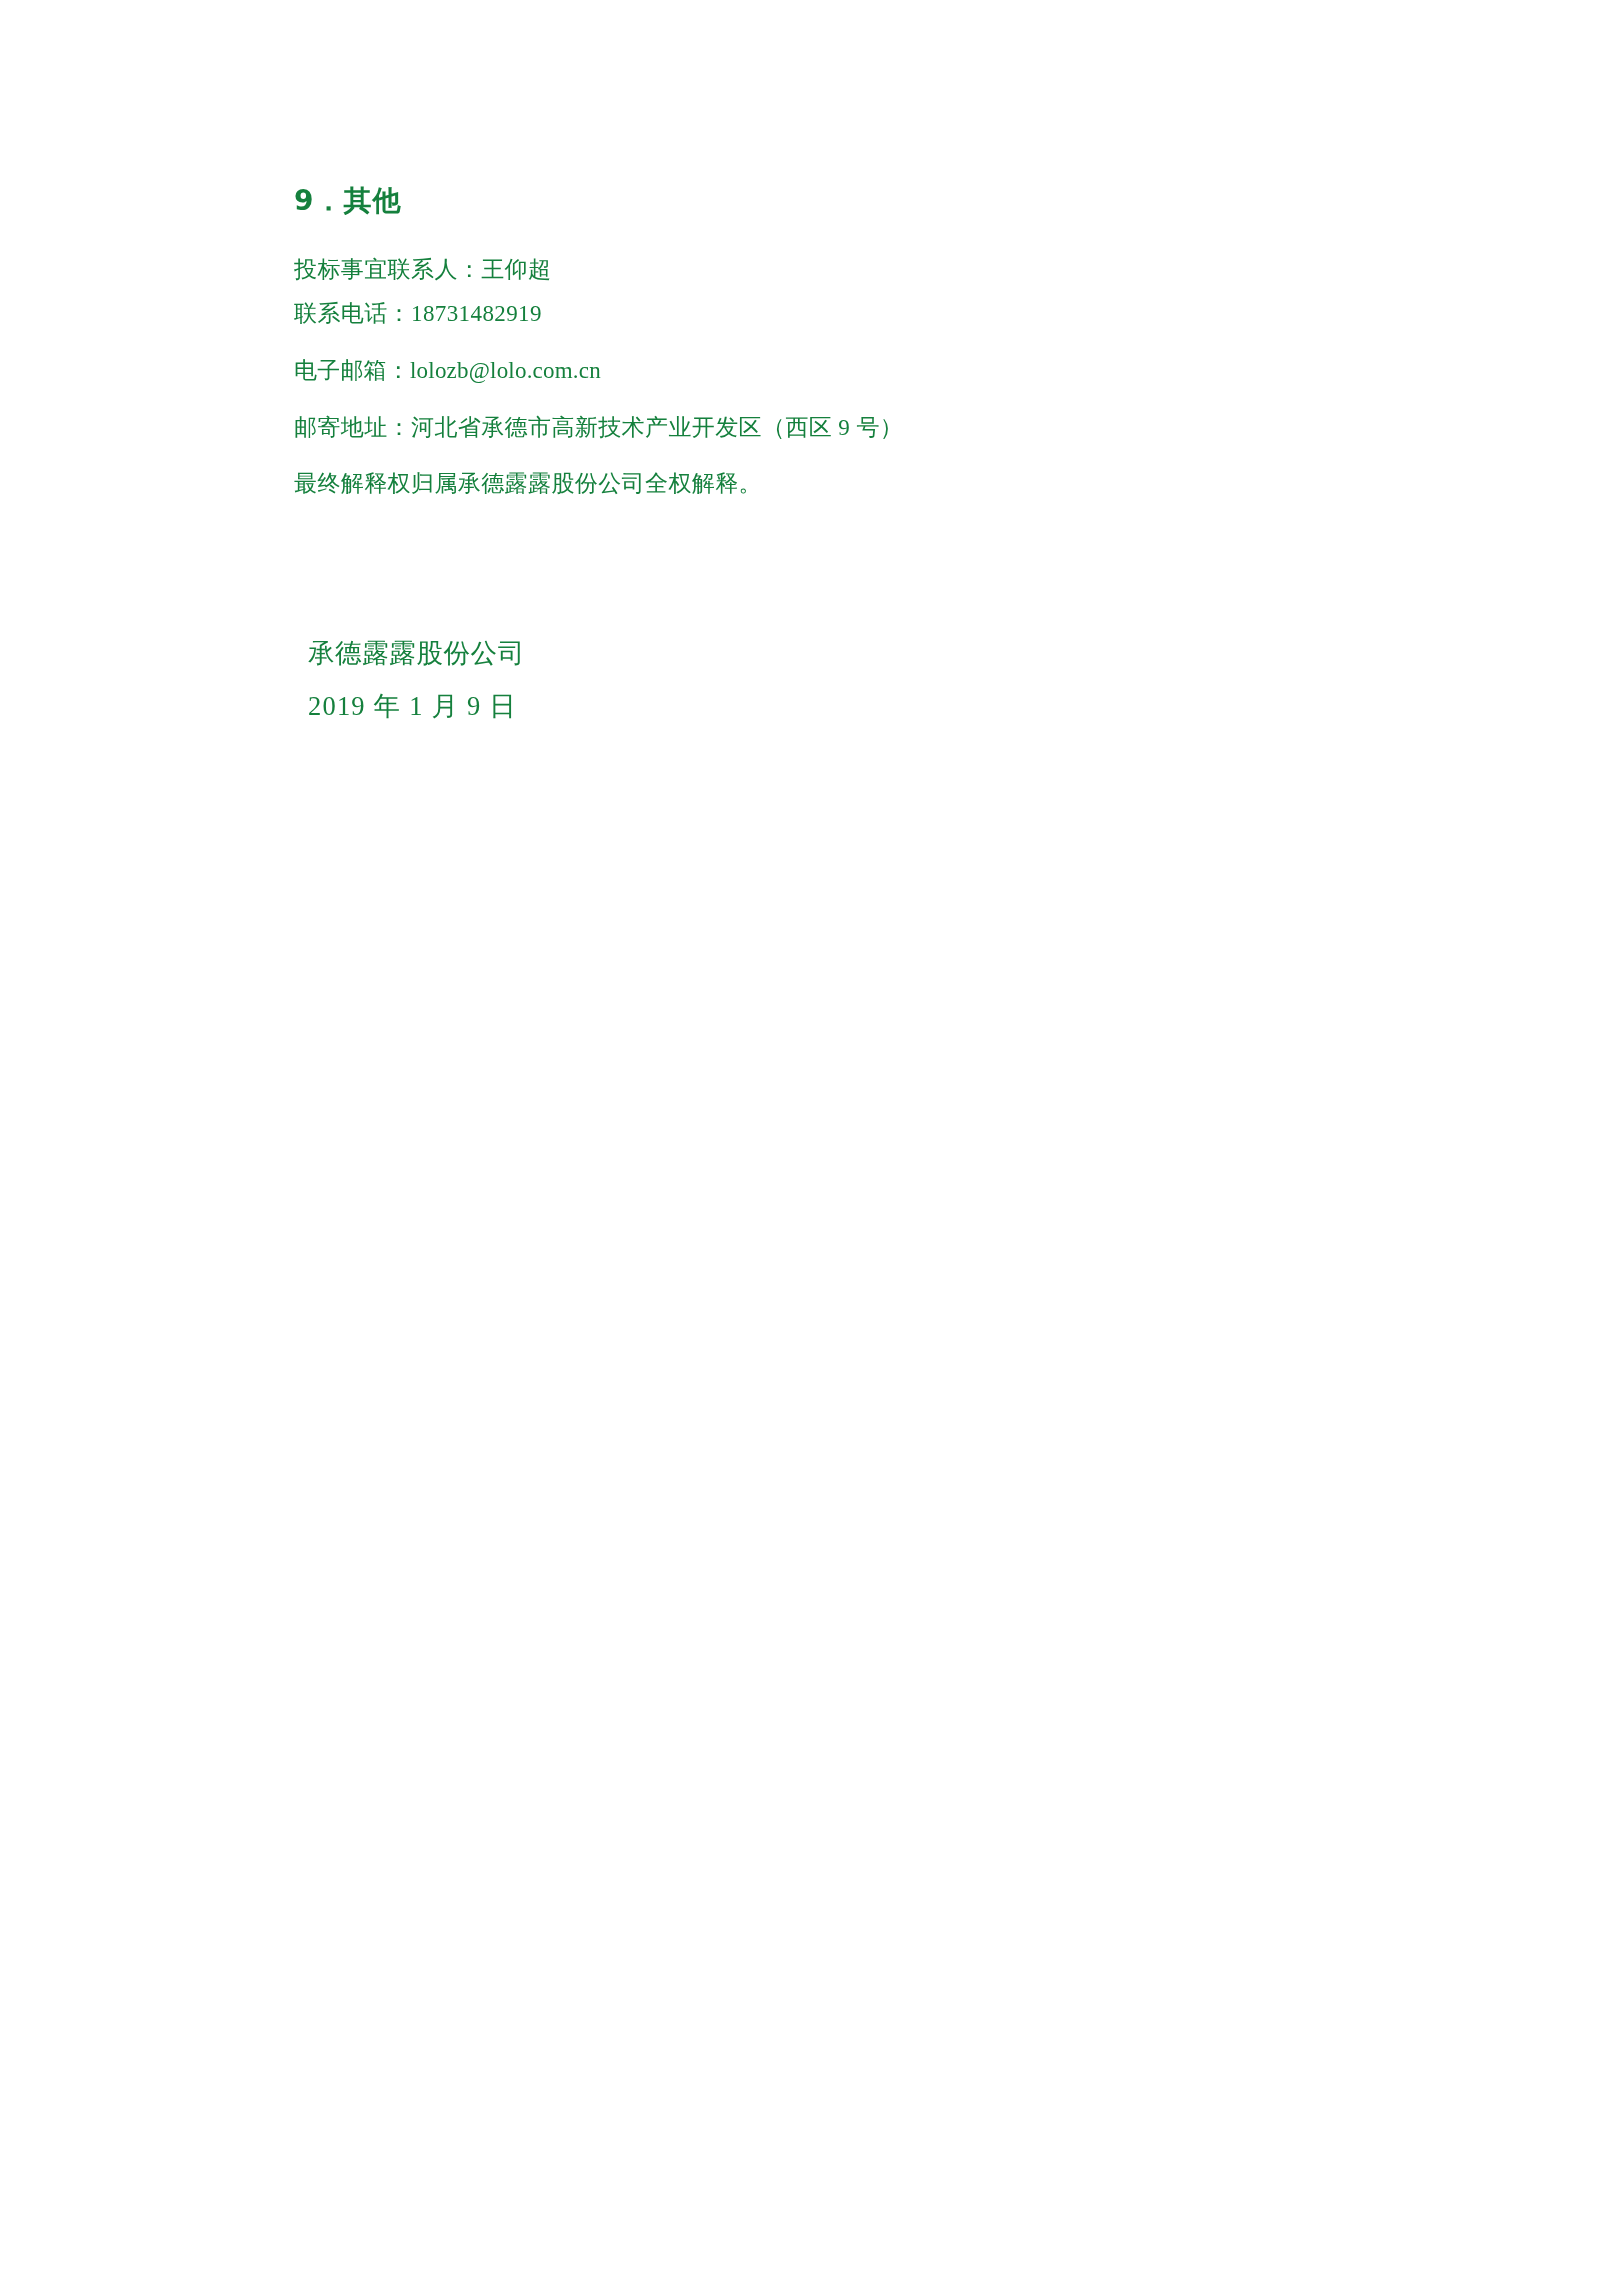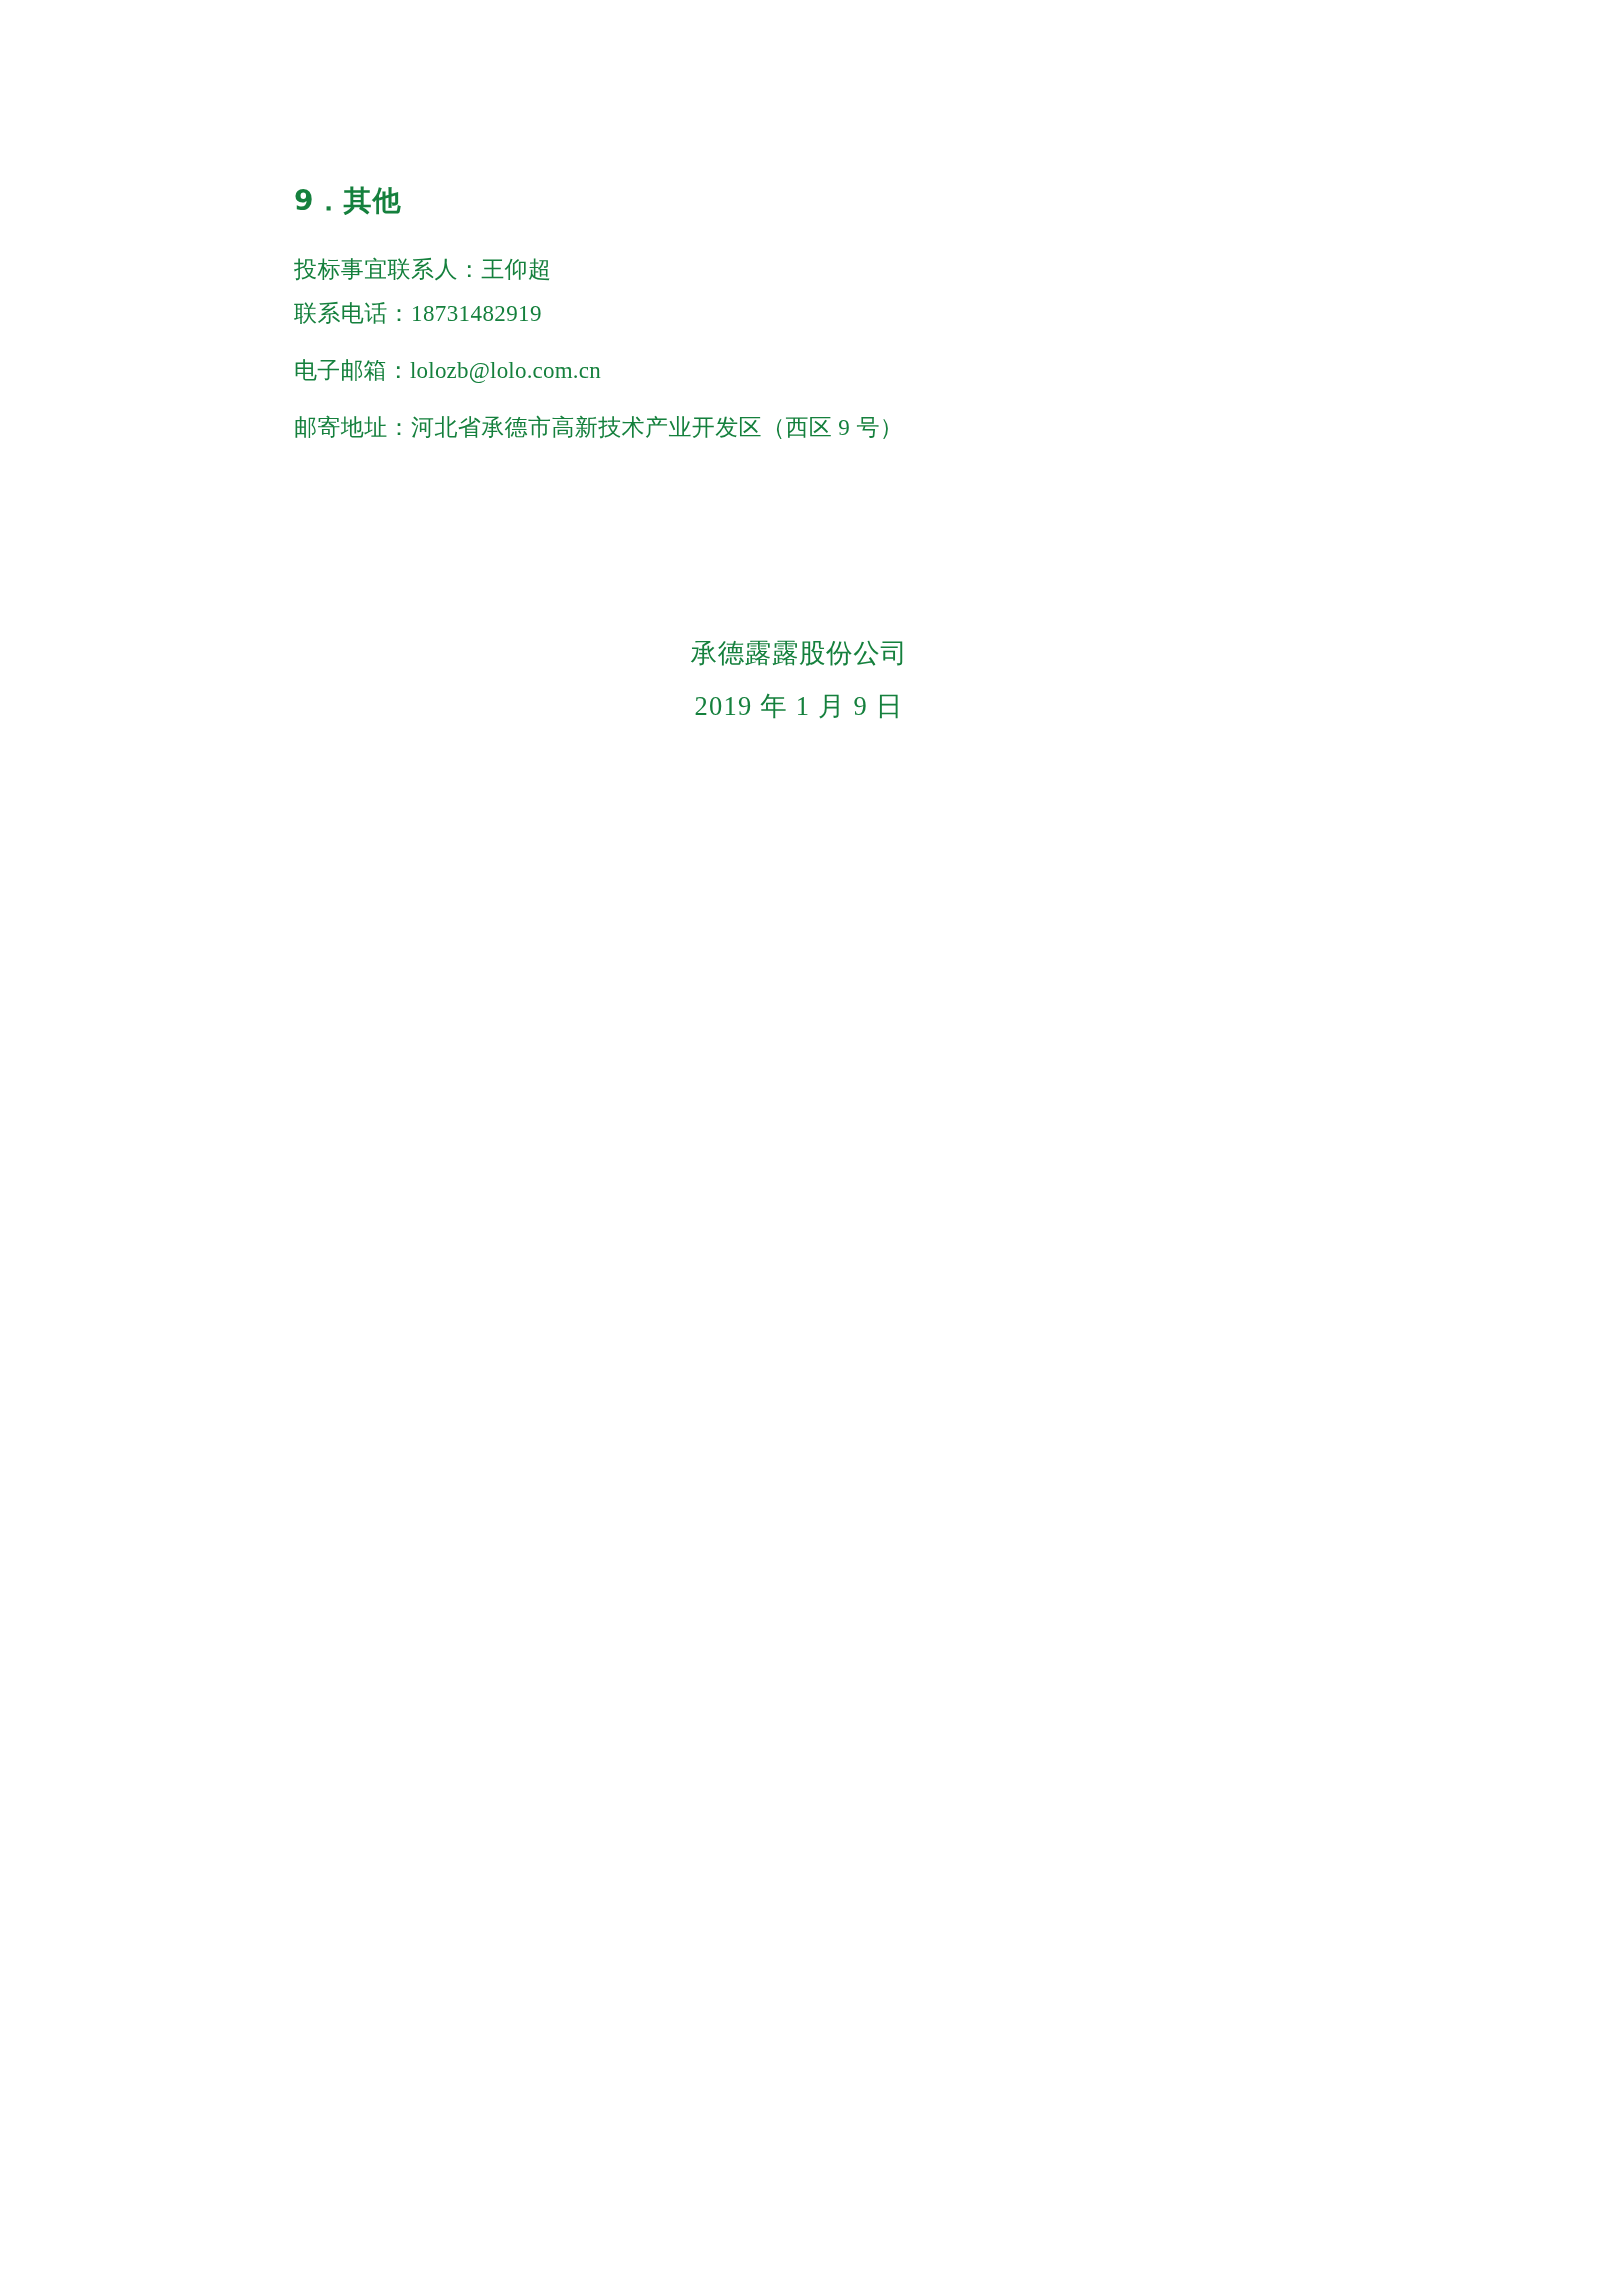--- a/index.html
+++ b/index.html
@@ -48,24 +48,24 @@
     letter-spacing: 0.4px;
     display: flex;
     flex-direction: column;
   }
   .contact-line .gap {
     display: inline-block;
     width: 113px;
   }
   .signature {
     position: absolute;
-    left: 294px;
+    left: 308px;
     top: 627px;
     width: 1039px;
-    text-align: center;
+    text-align: left;
   }
   .sig-line {
     font-size: 26.5px;
     line-height: 2.0;
     letter-spacing: 0.6px;
     margin: 0;
     padding-right: 29px;
   }
   .sig-line.date {
     letter-spacing: 1.2px;
@@ -83,20 +83,21 @@
     <div class="contact-line">
       <span>投标事宜联系人：王仰超</span>
       <span class="gap"></span>
       <span>联系电话：18731482919</span>
     </div>
 
     <div class="para latin">电子邮箱：lolozb@lolo.com.cn</div>
 
     <div class="para">邮寄地址：河北省承德市高新技术产业开发区（西区 9 号）</div>
 
+    <div class="para">最终解释权归属承德露露股份公司全权解释。</div>
 
   </div>
 
   <div class="signature">
     <div class="sig-line">承德露露股份公司</div>
     <div class="sig-line date">2019 年 1 月 9 日</div>
   </div>
 
 </div>
 

